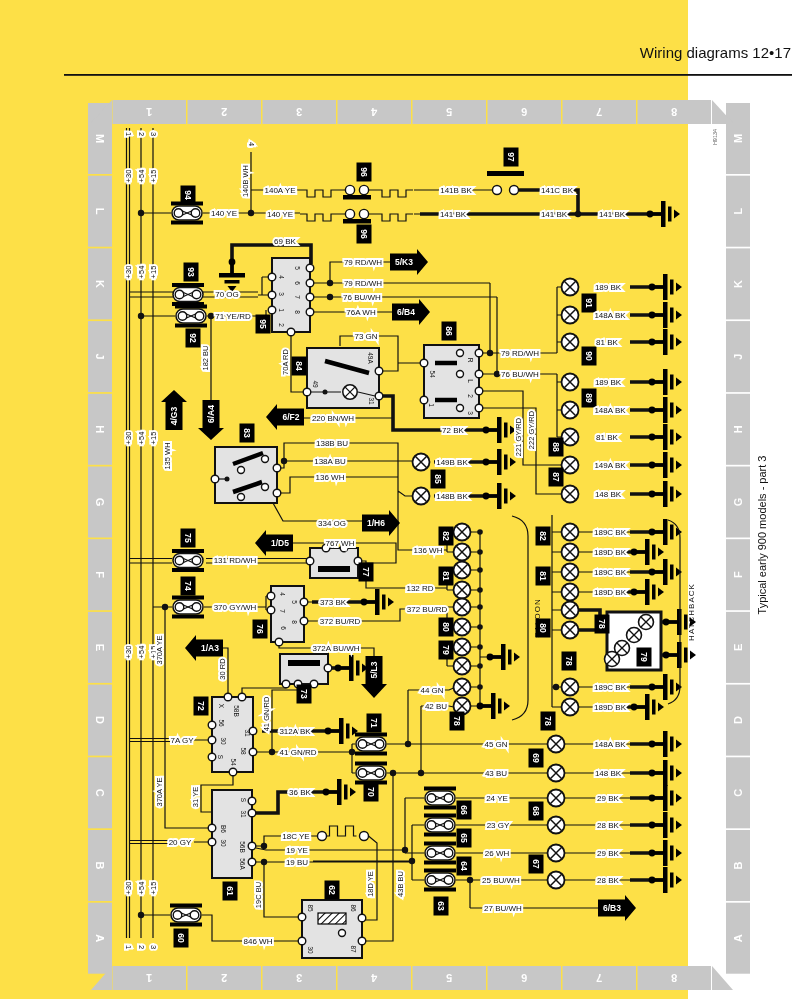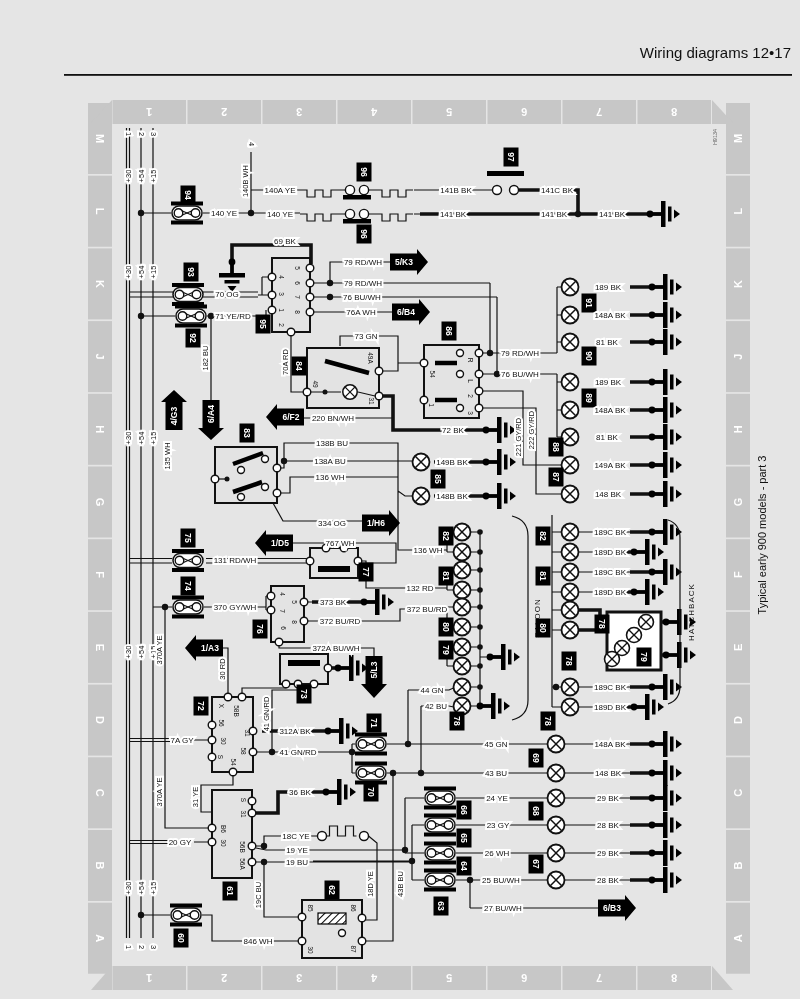--- a/index.html
+++ b/index.html
@@ -1,16 +1,16 @@
 <!DOCTYPE html>
 <html><head>
 <meta charset="utf-8">
 <style>
   html,body{margin:0;padding:0;background:#fff;}
-  #stage{position:relative;width:800px;height:999px;background:#e5e5e5;font-family:"Liberation Sans",sans-serif;}
+  #stage{position:relative;width:688px;height:999px;background:#fde047;font-family:"Liberation Sans",sans-serif;}
   svg{display:block}
   .hdr{font:15px "Liberation Sans",sans-serif;fill:#111;}
   .cap{font:11px "Liberation Sans",sans-serif;fill:#111;}
   .ref{font:5.5px "Liberation Sans",sans-serif;fill:#666;}
   .bcell{fill:#c7c7c7;}
   .bt{font:bold 11px "Liberation Sans",sans-serif;fill:#fff;text-anchor:middle;}
   .w{fill:none;stroke:#111;stroke-width:1.2px;}
   .W{fill:none;stroke:#111;stroke-width:3.6px;}
   .box{fill:#e3e3e3;stroke:#111;stroke-width:2px;}
   .hbox{fill:#fff;stroke:#111;stroke-width:3px;}

